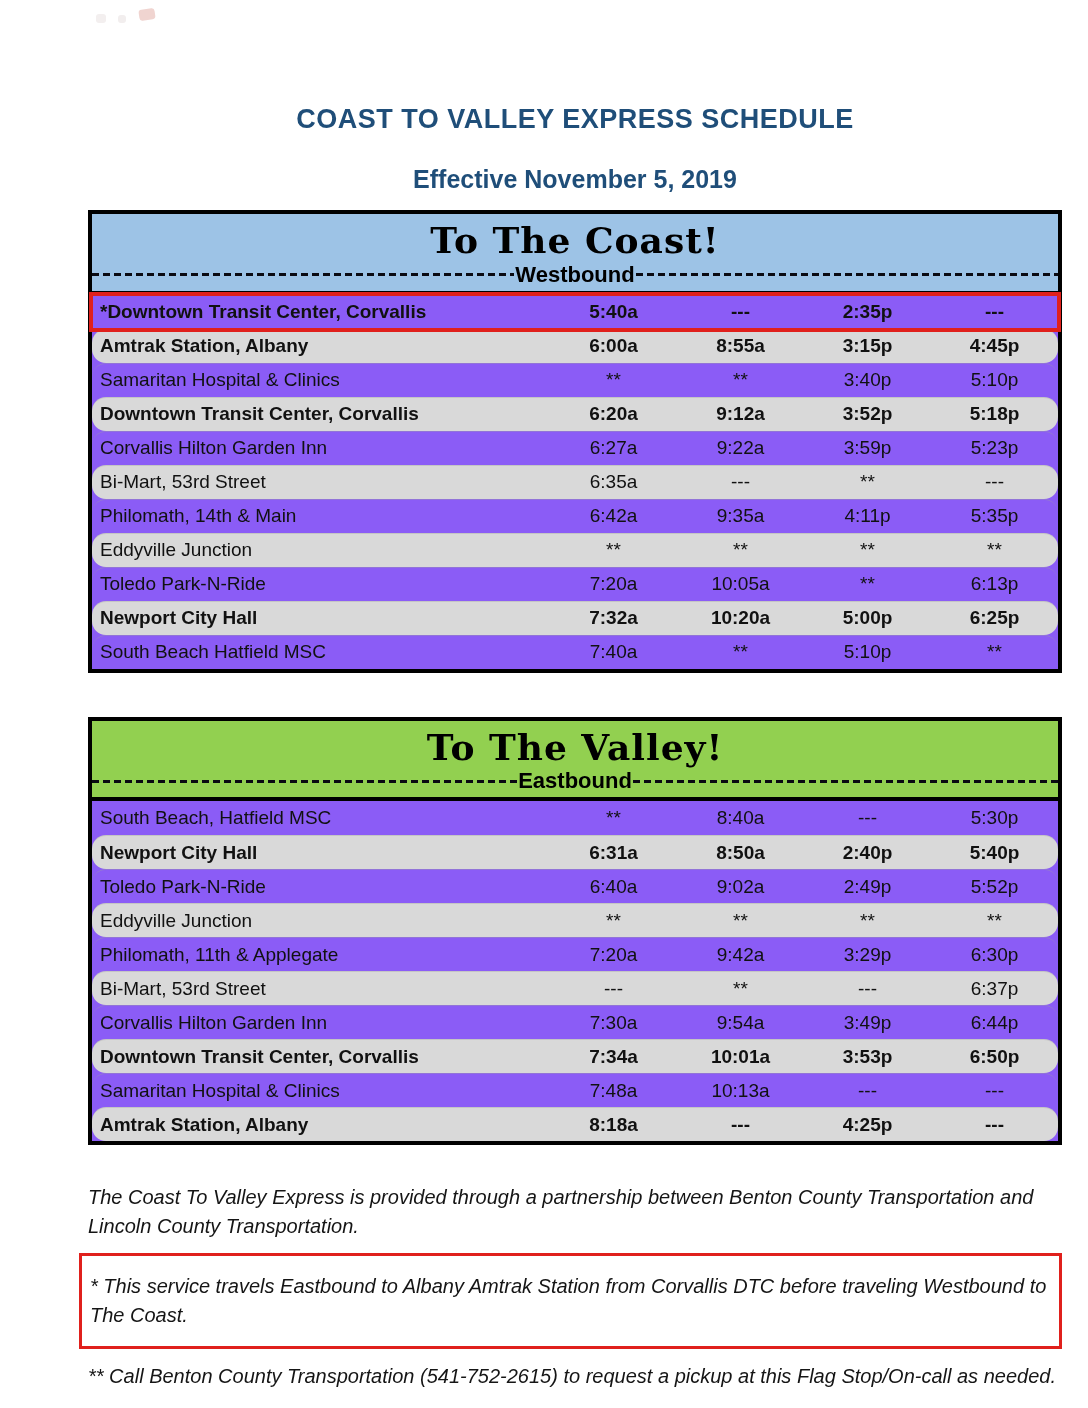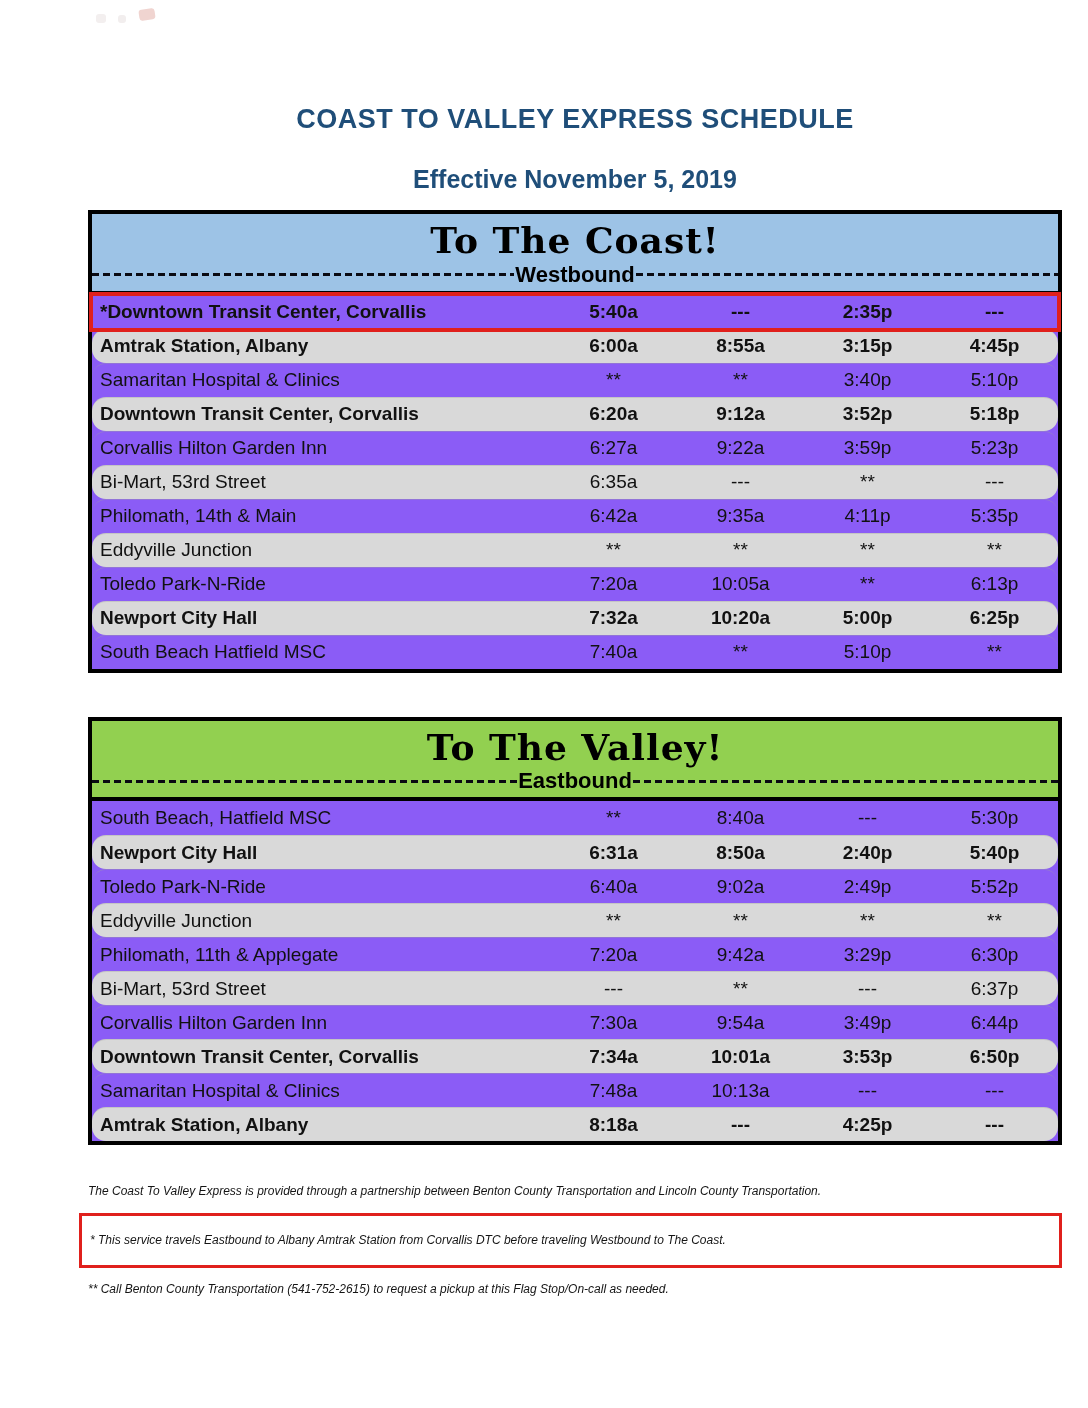--- a/index.html
+++ b/index.html
@@ -90,21 +90,21 @@
     white-space:nowrap;overflow:hidden;
   }
   .time{
     width:127px;
     text-align:center;
     white-space:nowrap;
   }
   .notes{
     margin-top:38px;
     font-style:italic;
-    font-size:12px;
+    font-size:20px;
     color:#151515;
   }
   .note{margin:0 0 12px;line-height:1.45;}
   .note.boxed{
     border:3px solid var(--red);
     padding:16px 8px;
     margin-left:-9px;
     margin-bottom:13px;
   }
 </style>

